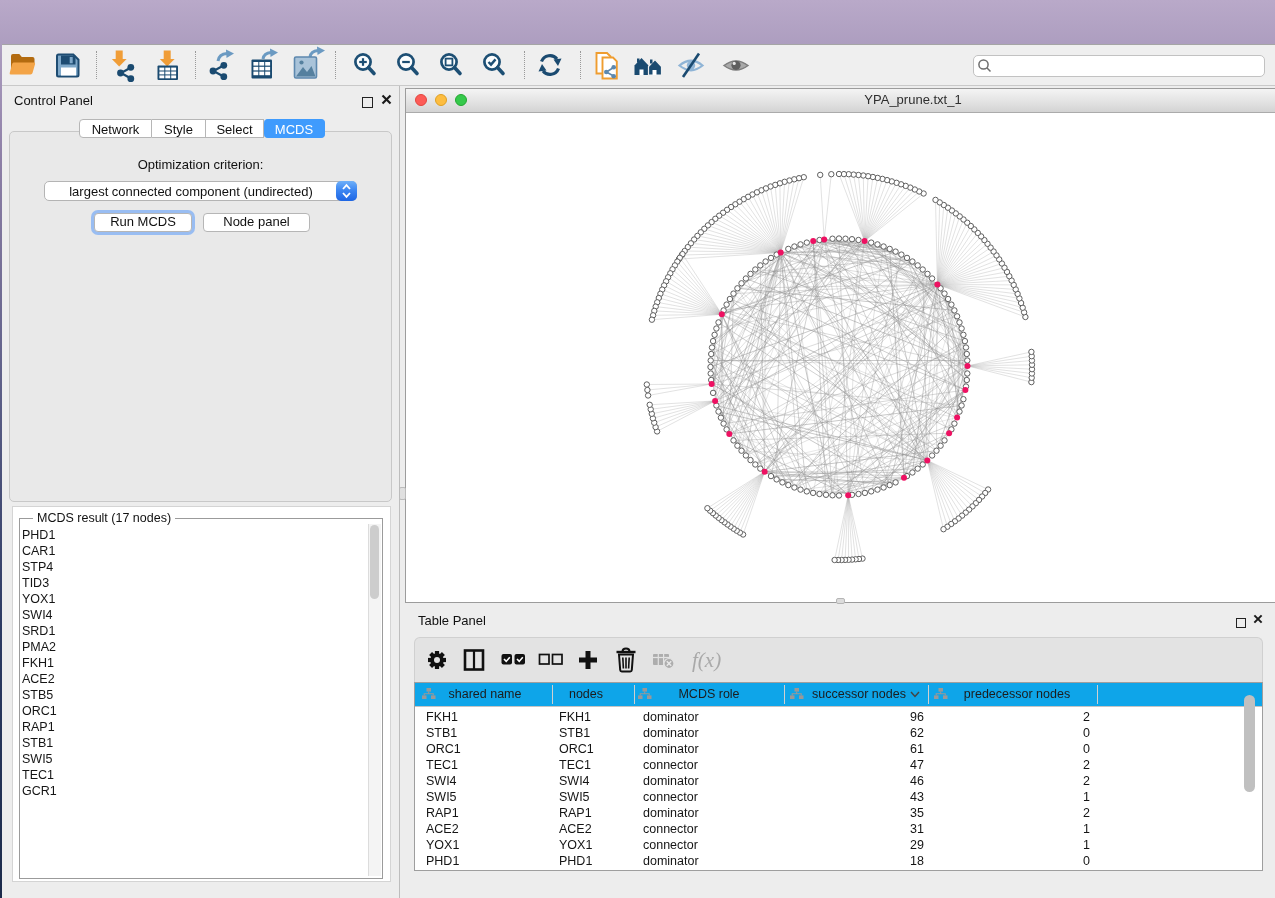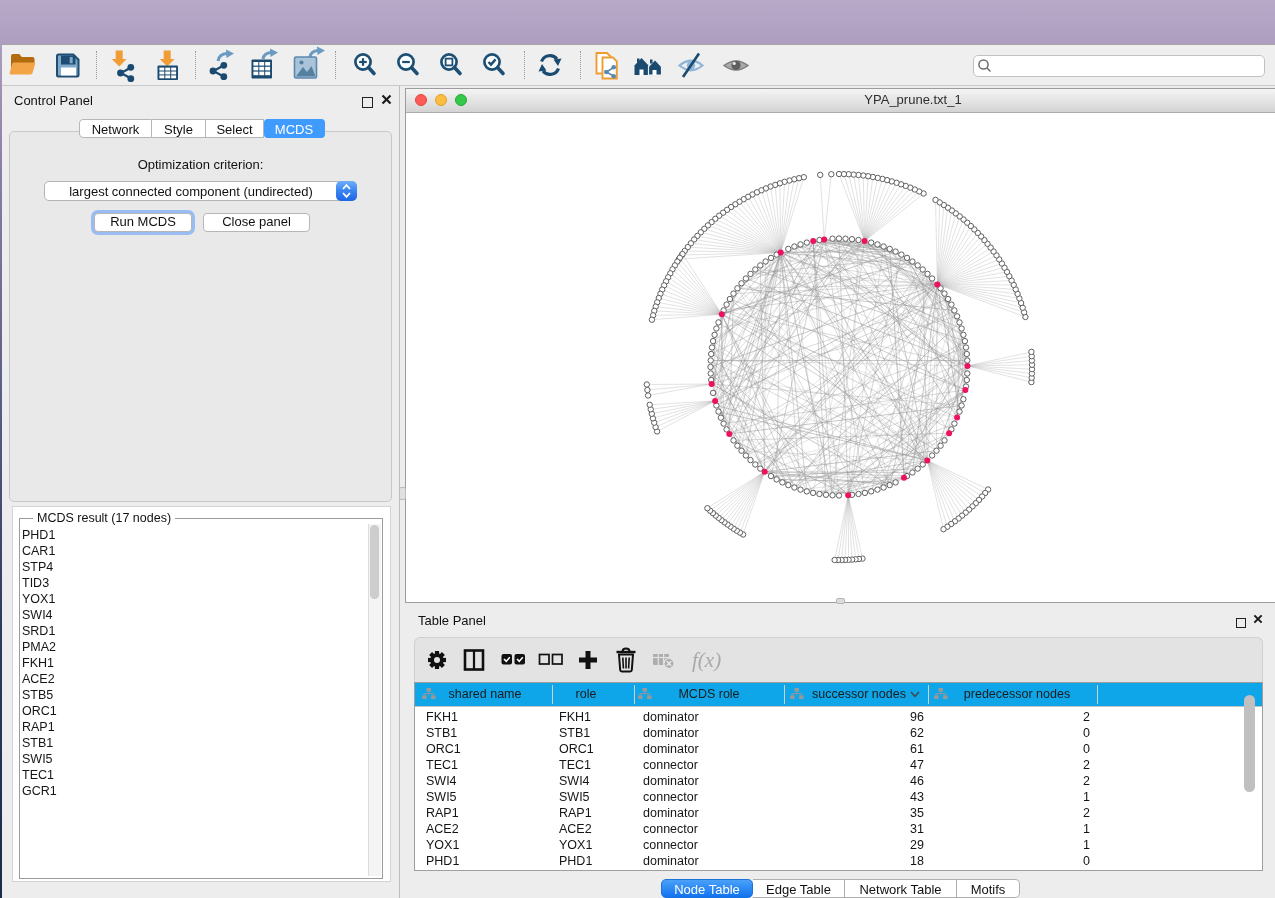--- a/index.html
+++ b/index.html
@@ -265,21 +265,21 @@
     <div id="combo">
       <div class="ctext">largest connected component (undirected)</div>
       <div id="stepper"><svg width="21" height="20" viewBox="0 0 21 20">
             <g fill="none" stroke="#ffffff" stroke-width="1.8">
               <path d="M7,8 l3.5,-3.8 l3.5,3.8"></path>
               <path d="M7,12 l3.5,3.8 l3.5,-3.8"></path>
             </g>
           </svg></div>
     </div>
     <div class="btn" id="runbtn">Run MCDS</div>
-    <div class="btn" id="closebtn">Close panel</div>
+    <div class="btn" id="closebtn">Node panel</div>
     <div id="listwrap">
       <div id="groupbox">
           <div id="grouptitle">MCDS result (17 nodes)</div>
         </div>
       <div id="mcdslist">PHD1<br>CAR1<br>STP4<br>TID3<br>YOX1<br>SWI4<br>SRD1<br>PMA2<br>FKH1<br>ACE2<br>STB5<br>ORC1<br>RAP1<br>STB1<br>SWI5<br>TEC1<br>GCR1</div>
       <div id="listsb">
           <div class="thumb"></div>
         </div>
     </div>
   </div>
@@ -1132,21 +1132,21 @@
               </g>
           </g>
           <path d="M496,9 l4,4.4 l4,-4.4" fill="none" stroke="#444" stroke-width="1.5"></path>
         </svg>
         <div class="hsep" style="left:137px"></div>
         <div class="hsep" style="left:219px"></div>
         <div class="hsep" style="left:369px"></div>
         <div class="hsep" style="left:513px"></div>
         <div class="hsep" style="left:682px"></div>
         <div class="hcell" style="left:20px;width:100px;">shared name</div>
-        <div class="hcell" style="left:137px;width:68px;">role</div>
+        <div class="hcell" style="left:137px;width:68px;">nodes</div>
         <div class="hcell" style="left:240px;width:108px;">MCDS role</div>
         <div class="hcell" style="left:394px;width:100px;">successor nodes</div>
         <div class="hcell" style="left:536px;width:132px;">predecessor nodes</div>
       </div>
       <div class="row" style="top:26px">
           <span class="c1">FKH1</span>
           <span class="c2">FKH1</span>
           <span class="c3">dominator</span>
           <span class="c4">96</span>
           <span class="c5">2</span>
@@ -1211,20 +1211,14 @@
           <span class="c1">PHD1</span>
           <span class="c2">PHD1</span>
           <span class="c3">dominator</span>
           <span class="c4">18</span>
           <span class="c5">0</span>
         </div>
       <div id="tsb">
           <div class="thumb"></div>
         </div>
     </div>
-    <div id="segs">
-      <div class="seg first sel" style="width:92px">Node Table</div>
-      <div class="seg" style="width:92px">Edge Table</div>
-      <div class="seg" style="width:112px">Network Table</div>
-      <div class="seg last" style="width:63px">Motifs</div>
-    </div>
   </div>
 </div>
 
 </body></html>

